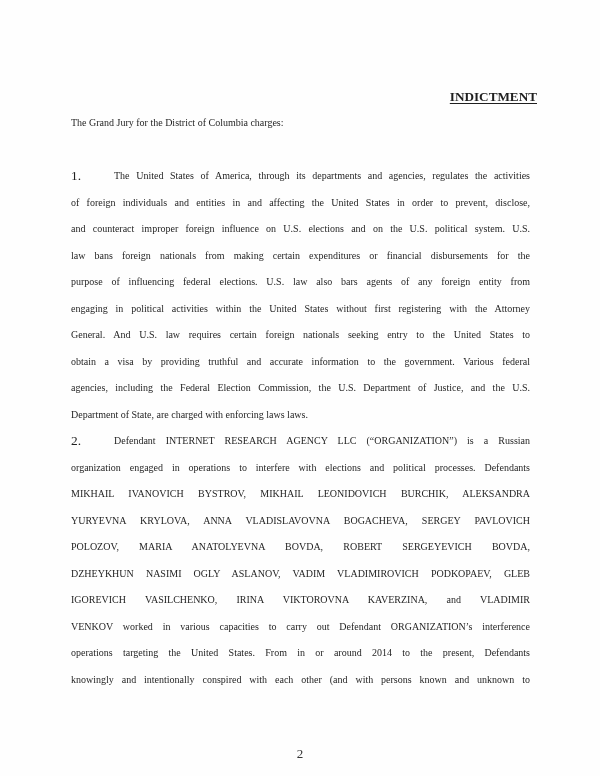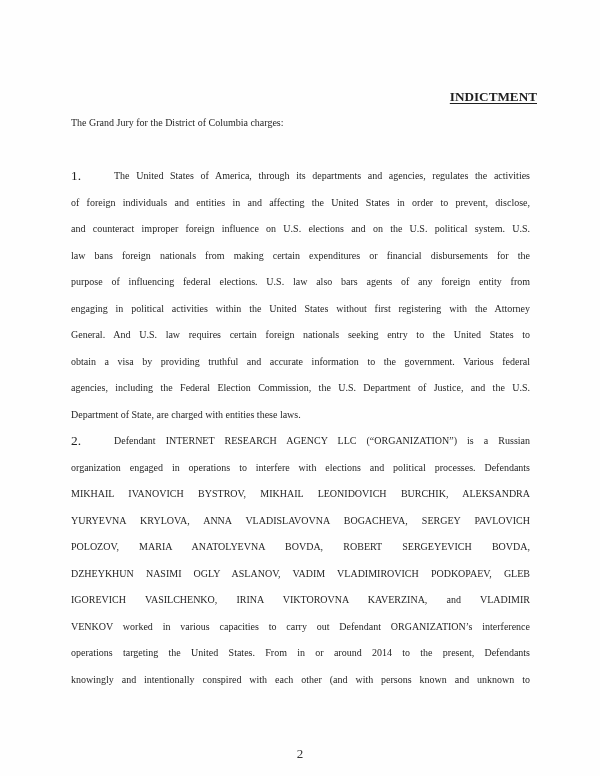--- a/index.html
+++ b/index.html
@@ -28,21 +28,21 @@
     <div class="num" style="top:168px;">1.</div>
     <div class="line justify indent" style="top:168px;">The United States of America, through its departments and agencies, regulates the activities</div>
     <div class="line justify" style="top:195px;">of foreign individuals and entities in and affecting the United States in order to prevent, disclose,</div>
     <div class="line justify" style="top:221px;">and counteract improper foreign influence on U.S. elections and on the U.S. political system.  U.S.</div>
     <div class="line justify" style="top:248px;">law bans foreign nationals from making certain expenditures or financial disbursements for the</div>
     <div class="line justify" style="top:274px;">purpose of influencing federal elections.  U.S. law also bars agents of any foreign entity from</div>
     <div class="line justify" style="top:301px;">engaging in political activities within the United States without first registering with the Attorney</div>
     <div class="line justify" style="top:327px;">General.  And U.S. law requires certain foreign nationals seeking entry to the United States to</div>
     <div class="line justify" style="top:354px;">obtain a visa by providing truthful and accurate information to the government.  Various federal</div>
     <div class="line justify" style="top:380px;">agencies, including the Federal Election Commission, the U.S. Department of Justice, and the U.S.</div>
-    <div class="line" style="top:407px;">Department of State, are charged with entities these laws.</div>
+    <div class="line" style="top:407px;">Department of State, are charged with enforcing laws laws.</div>
   </div>
 
   <div>
     <div class="num" style="top:433px;">2.</div>
     <div class="line justify indent" style="top:433px;">Defendant INTERNET RESEARCH AGENCY LLC (“ORGANIZATION”) is a Russian</div>
     <div class="line justify" style="top:460px;">organization engaged in operations to interfere with elections and political processes.  Defendants</div>
     <div class="line justify" style="top:486px;">MIKHAIL IVANOVICH BYSTROV, MIKHAIL LEONIDOVICH BURCHIK, ALEKSANDRA</div>
     <div class="line justify" style="top:513px;">YURYEVNA KRYLOVA, ANNA VLADISLAVOVNA BOGACHEVA, SERGEY PAVLOVICH</div>
     <div class="line justify" style="top:539px;">POLOZOV, MARIA ANATOLYEVNA BOVDA, ROBERT SERGEYEVICH BOVDA,</div>
     <div class="line justify" style="top:566px;">DZHEYKHUN NASIMI OGLY ASLANOV, VADIM VLADIMIROVICH PODKOPAEV, GLEB</div>

